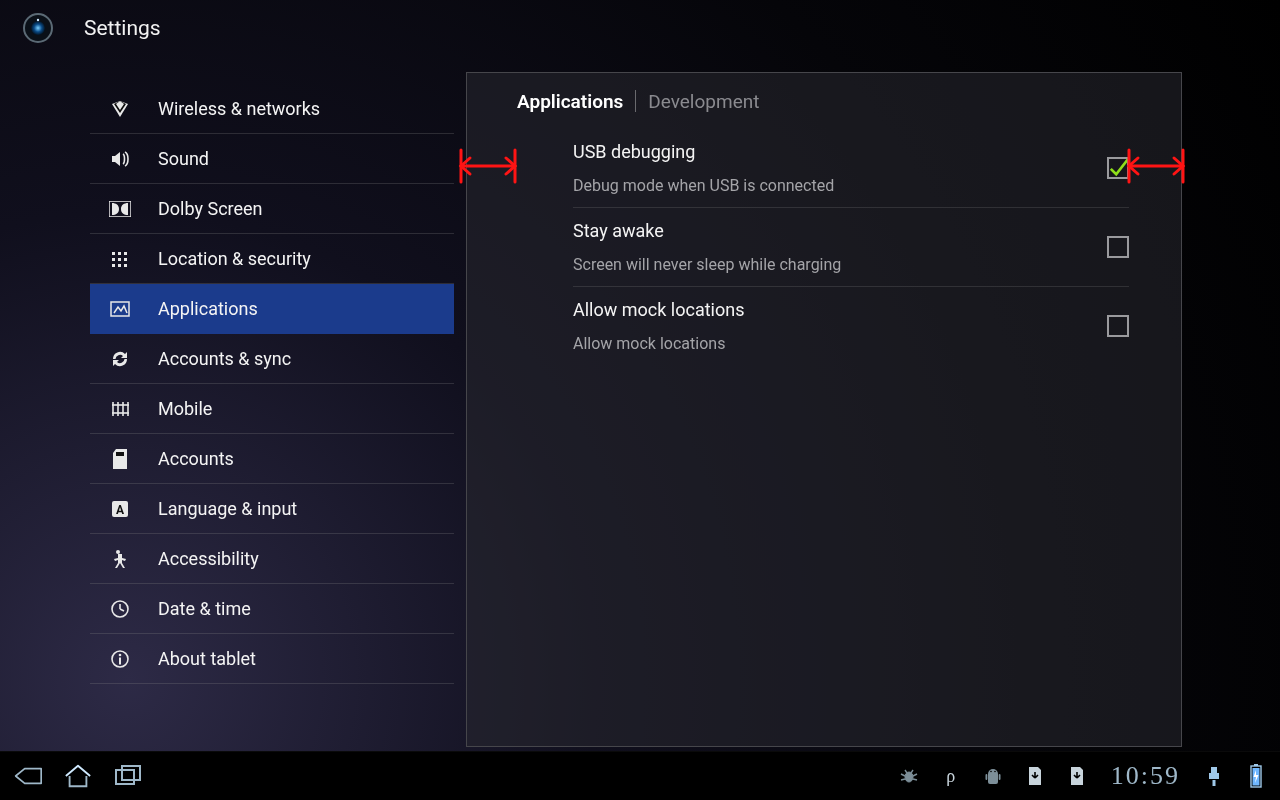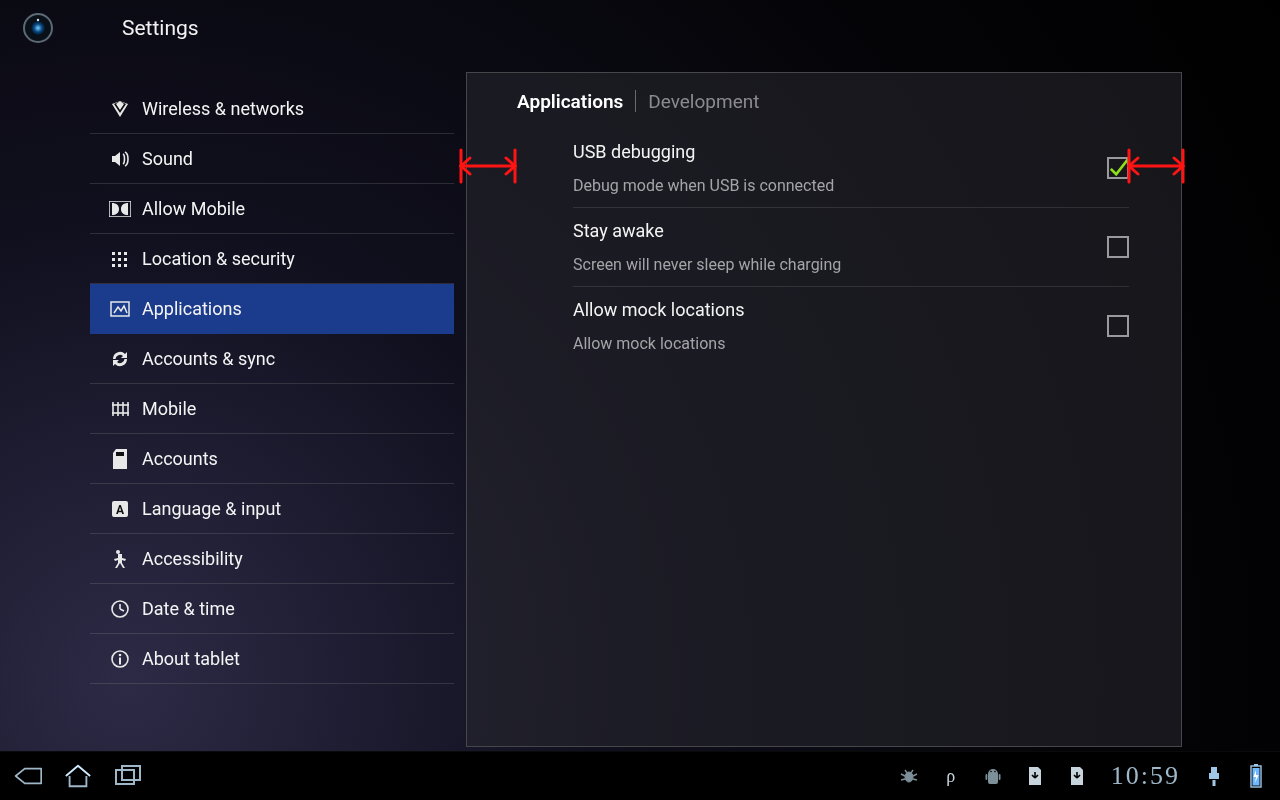--- a/index.html
+++ b/index.html
@@ -1,28 +1,28 @@
 <!DOCTYPE html>
 <html><head>
 <meta charset="utf-8">
 <style>
   html,body{margin:0;padding:0;width:1280px;height:800px;overflow:hidden;font-family:"Droid Sans","Segoe UI",Roboto,Arial,sans-serif;background:#000;color:#e6e6e6}
   #screen{position:relative;width:1280px;height:800px;
     background:radial-gradient(circle at 10% 85%, #2d2a46 0%, #100f1d 35%, #050509 70%, #000 100%);}
   
-  .hdr{position:absolute;left:0;top:0;right:0;height:56px;display:flex;align-items:center;padding-left:20px;gap:38px;}
+  .hdr{position:absolute;left:0;top:0;right:0;height:56px;display:flex;align-items:center;padding-left:20px;}
   .hdr .gear{width:36px;height:36px;display:flex;align-items:center;justify-content:center}
   .hdr .title{margin-left:28px;font-size:21px;color:#f2f2f2;font-weight:400}
   .gear svg{display:block}
   
   .nav{position:absolute;left:90px;top:84px;width:364px;}
   .nav-item{height:49px;display:flex;align-items:center;border-bottom:1px solid rgba(140,140,140,.25);cursor:default}
   .nav-item.sel{background:#1b3b8c;border-bottom:1px solid #1b3b8c}
   .nav-item .ic{width:28px;display:flex;align-items:center;justify-content:center;margin-left:16px;color:#e8e8e8}
-  .nav-item .lbl{margin-left:8px;font-size:18px;color:#f4f4f4}
+  .nav-item .lbl{margin-left:24px;font-size:18px;color:#f4f4f4}
   
   .panel{position:absolute;left:466px;top:72px;width:714px;height:673px;border:1px solid #46464b;background:rgba(40,40,47,.55)}
   .crumbs{height:56px;display:flex;align-items:center;padding-left:50px;font-size:19px}
   .crumbs .cur{color:#fff;font-weight:600}
   .crumbs .sep{width:1px;height:22px;background:#6a6a6e;margin:0 12px}
   .crumbs .dim{color:#8a8a8f}
   .opts{padding:0 50px 0 50px}
   .opt{display:flex;align-items:center;justify-content:space-between;border-bottom:1px solid rgba(140,140,140,.22);padding:12px 0;margin-left:56px;margin-right:2px}
   .opt:last-child{border-bottom:none}
   .opt .tx .t{font-size:18px;color:#f4f4f4}
@@ -83,21 +83,21 @@
         </span>
         <span class="lbl">Sound</span>
       </div>
       <div class="nav-item">
         <span class="ic">
           <svg width="22" height="16" viewBox="0 0 22 16">
             <rect x="0" y="0" width="22" height="16" fill="none" stroke="#e8e8e8" stroke-width="1.5"></rect>
             <path d="M3 2v12c4 0 7-2 7-6s-3-6-7-6zM19 2v12c-4 0-7-2-7-6s3-6 7-6z" fill="#e8e8e8"></path>
           </svg>
         </span>
-        <span class="lbl">Allow Mobile</span>
+        <span class="lbl">Dolby Screen</span>
       </div>
       <div class="nav-item">
         <span class="ic">
           <svg width="20" height="20" viewBox="0 0 20 20">
             <g fill="#e8e8e8">
               <rect x="2" y="3" width="3" height="3"></rect>
               <rect x="8" y="3" width="3" height="3"></rect>
               <rect x="14" y="3" width="3" height="3"></rect>
               <rect x="2" y="9" width="3" height="3"></rect>
               <rect x="8" y="9" width="3" height="3"></rect>

